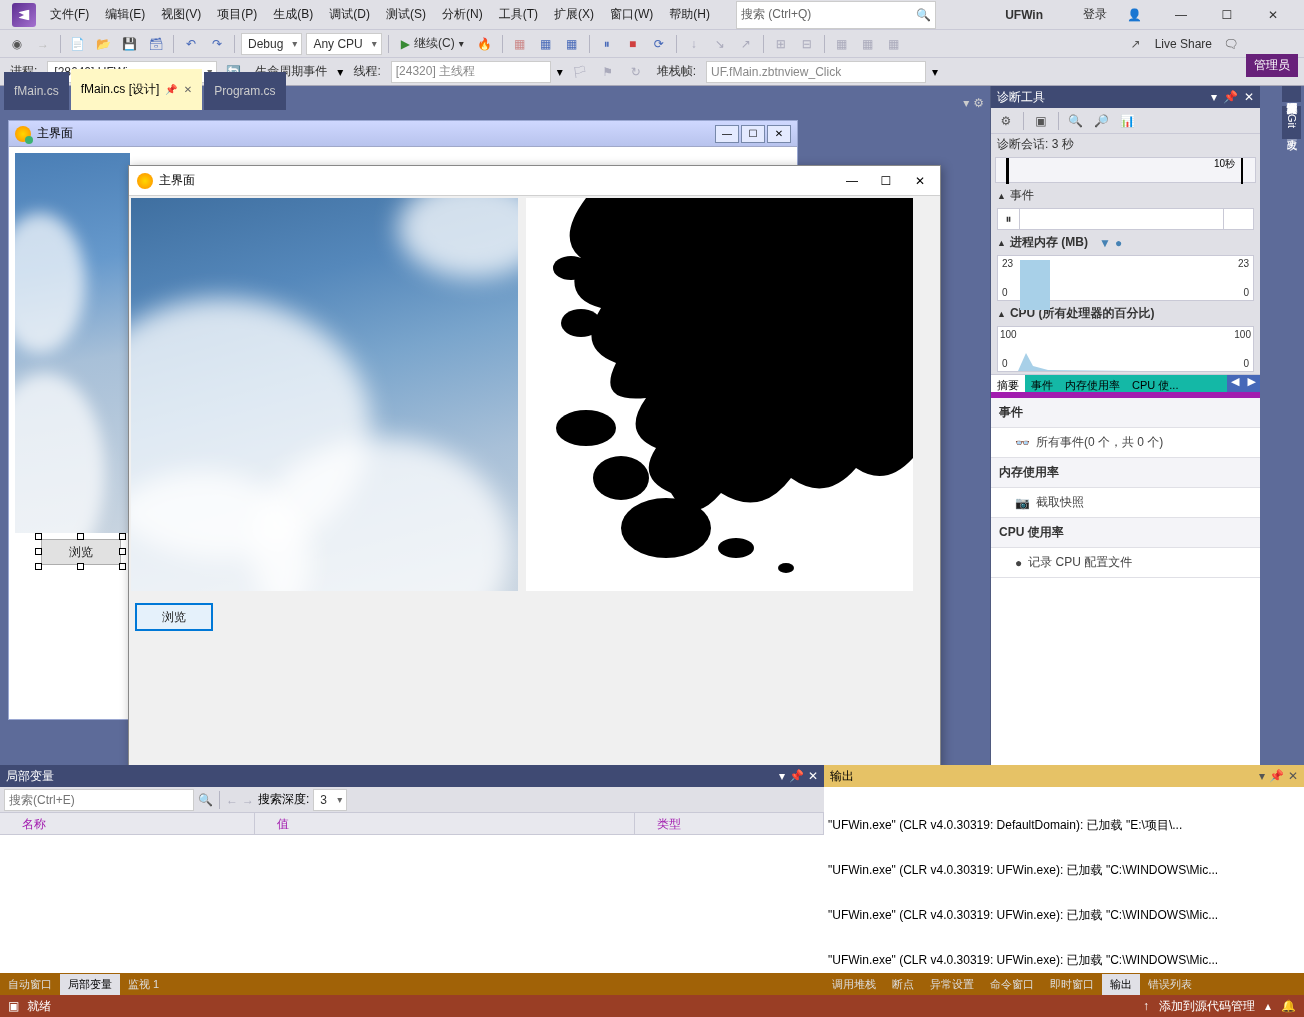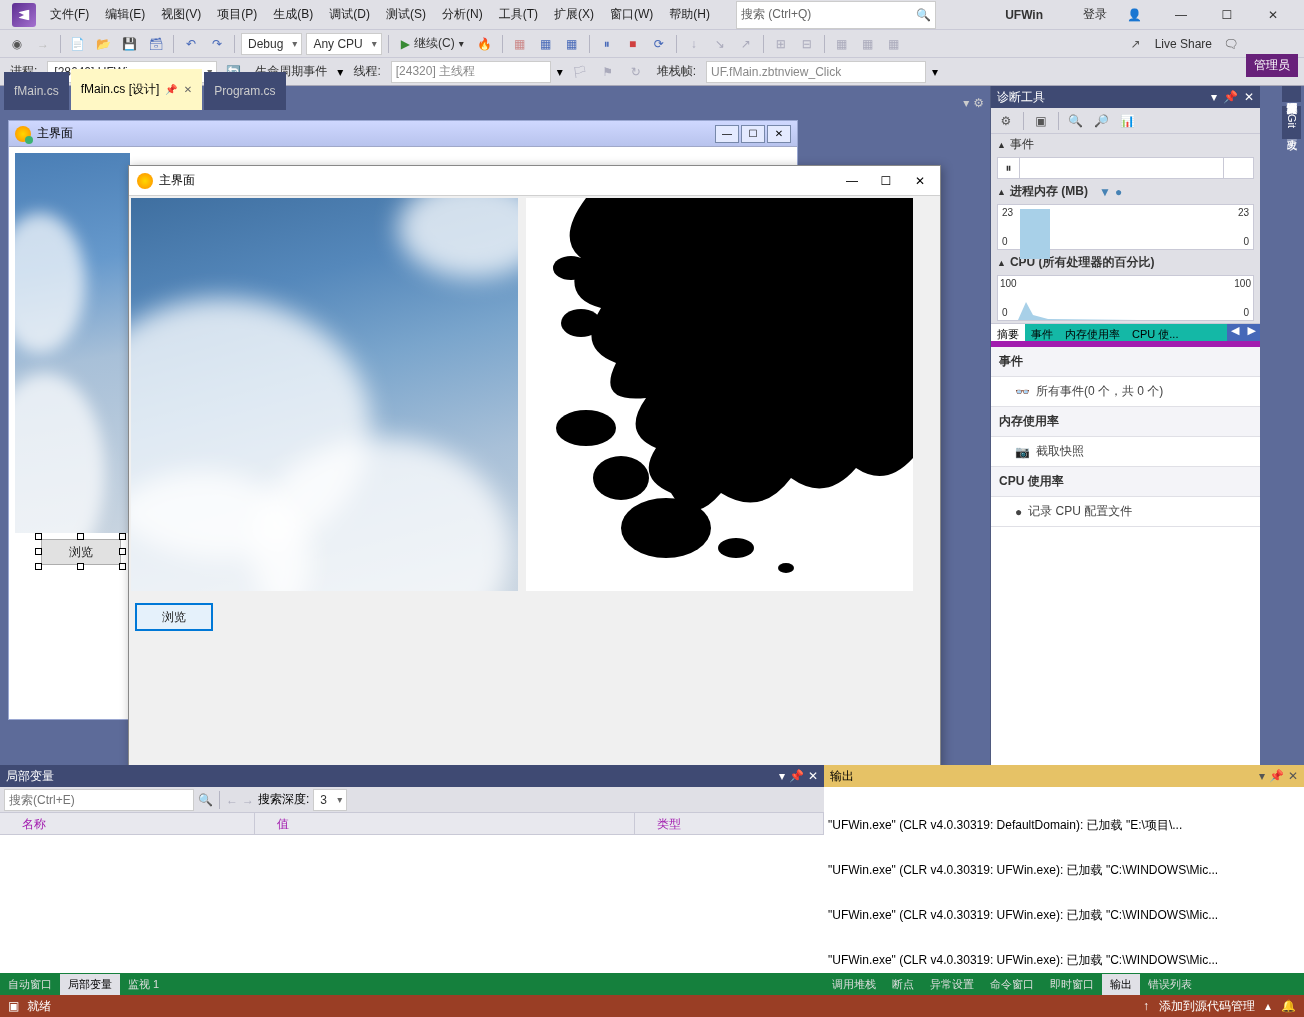--- a/index.html
+++ b/index.html
@@ -77,21 +77,21 @@
 .bottom-panels { position: absolute; bottom: 22px; left: 0; right: 0; height: 230px; display: flex; }
 .panel-locals { flex: 1; background: #e0e0e6; display: flex; flex-direction: column; min-width: 0; }
 .panel-header { height: 22px; background: #3f4a73; color: #fff; display: flex; align-items: center; padding: 0 6px; font-size: 11px; }
 .panel-header.active { background: #e6c266; color: #000; }
 .panel-header .pin { margin-left: auto; display: flex; gap: 4px; font-size: 10px; }
 .panel-toolbar { height: 26px; background: #e0e0e6; display: flex; align-items: center; padding: 2px 4px; gap: 4px; border-bottom: 1px solid #c9c9d6; }
 .panel-toolbar input { height: 22px; border: 1px solid #ccc; padding: 0 4px; flex: 1; max-width: 190px; background: #fff; color: #888; }
 .columns-header { height: 22px; background: #e8e8ee; display: flex; border-bottom: 1px solid #c9c9d6; }
 .columns-header div { padding: 3px 22px; border-right: 1px solid #c9c9d6; color: #a21caf; }
 .panel-body { flex: 1; background: #fff; }
-.panel-tabs { height: 22px; background: #15803d; display: flex; align-items: center; }
+.panel-tabs { height: 22px; background: #a16207; display: flex; align-items: center; }
 .panel-tab { padding: 3px 8px; color: #ddd; cursor: pointer; font-size: 11px; }
 .panel-tab.active { background: #e0e0e6; color: #000; }
 
 .panel-output { width: 480px; background: #e0e0e6; display: flex; flex-direction: column; }
 .output-body { flex: 1; background: #fff; overflow: auto; font-family: Consolas, monospace; font-size: 12px; color: #000; padding: 2px 4px; white-space: pre; position: relative; }
 .output-body .line { white-space: nowrap; }
 
 
 .right-col { width: 270px; background: #e0e0e6; border-left: 1px solid #4f5a7f; display: flex; flex-direction: column; }
 .diag-header { height: 22px; background: #3f4a73; color: #fff; display: flex; align-items: center; padding: 0 6px; font-size: 11px; }
@@ -322,20 +322,24 @@
     </div>
     <div class="diag-toolbar">
       <div class="tb-btn">⚙</div>
       <div class="tb-sep"></div>
       <div class="tb-btn">▣</div>
       <div class="tb-sep"></div>
       <div class="tb-btn">🔍</div>
       <div class="tb-btn">🔎</div>
       <div class="tb-btn">📊</div>
     </div>
+    <div class="diag-section">诊断会话: 3 秒</div>
+    <div class="ruler">
+        <span class="ruler-lbl">10秒</span>
+      </div>
     <div class="sec-head">
         <span class="tri">▲</span>
         <span>事件</span>
       </div>
     <div class="events-bar">
         <div class="pause">⏸</div>
         <div class="filled"></div>
         <div class="end"></div>
       </div>
     <div class="sec-head"><span class="tri">▲</span><b>进程内存 (MB)</b>&nbsp;<span style="color:#4682b4">▼</span> <span style="color:#4682b4">●</span></div>

